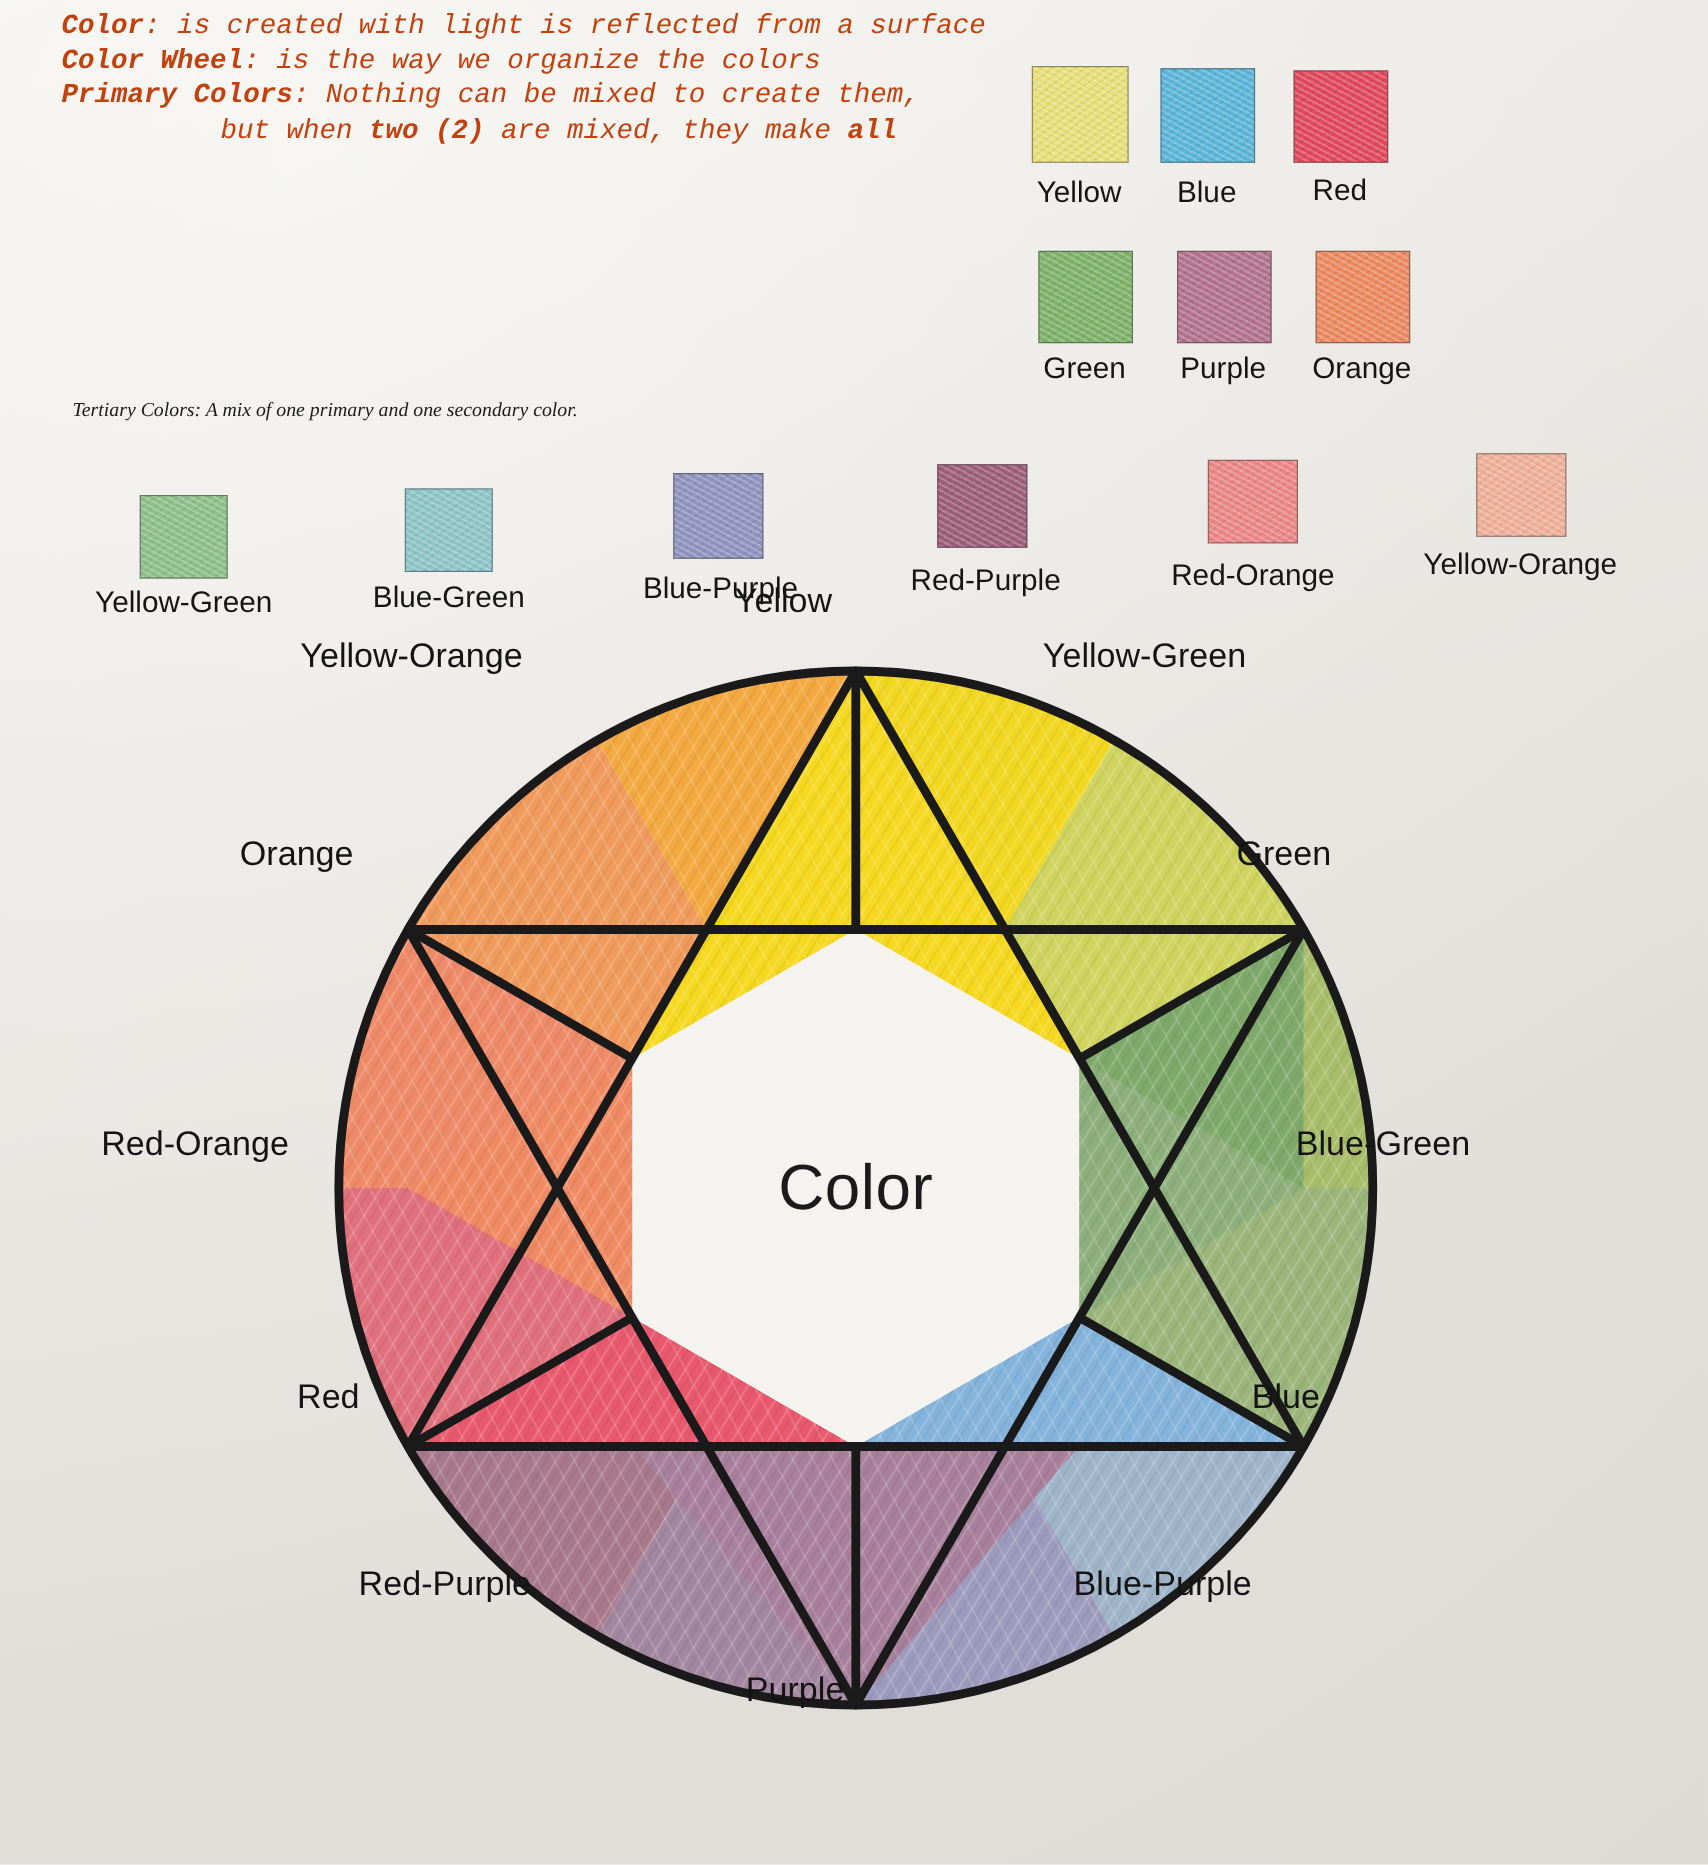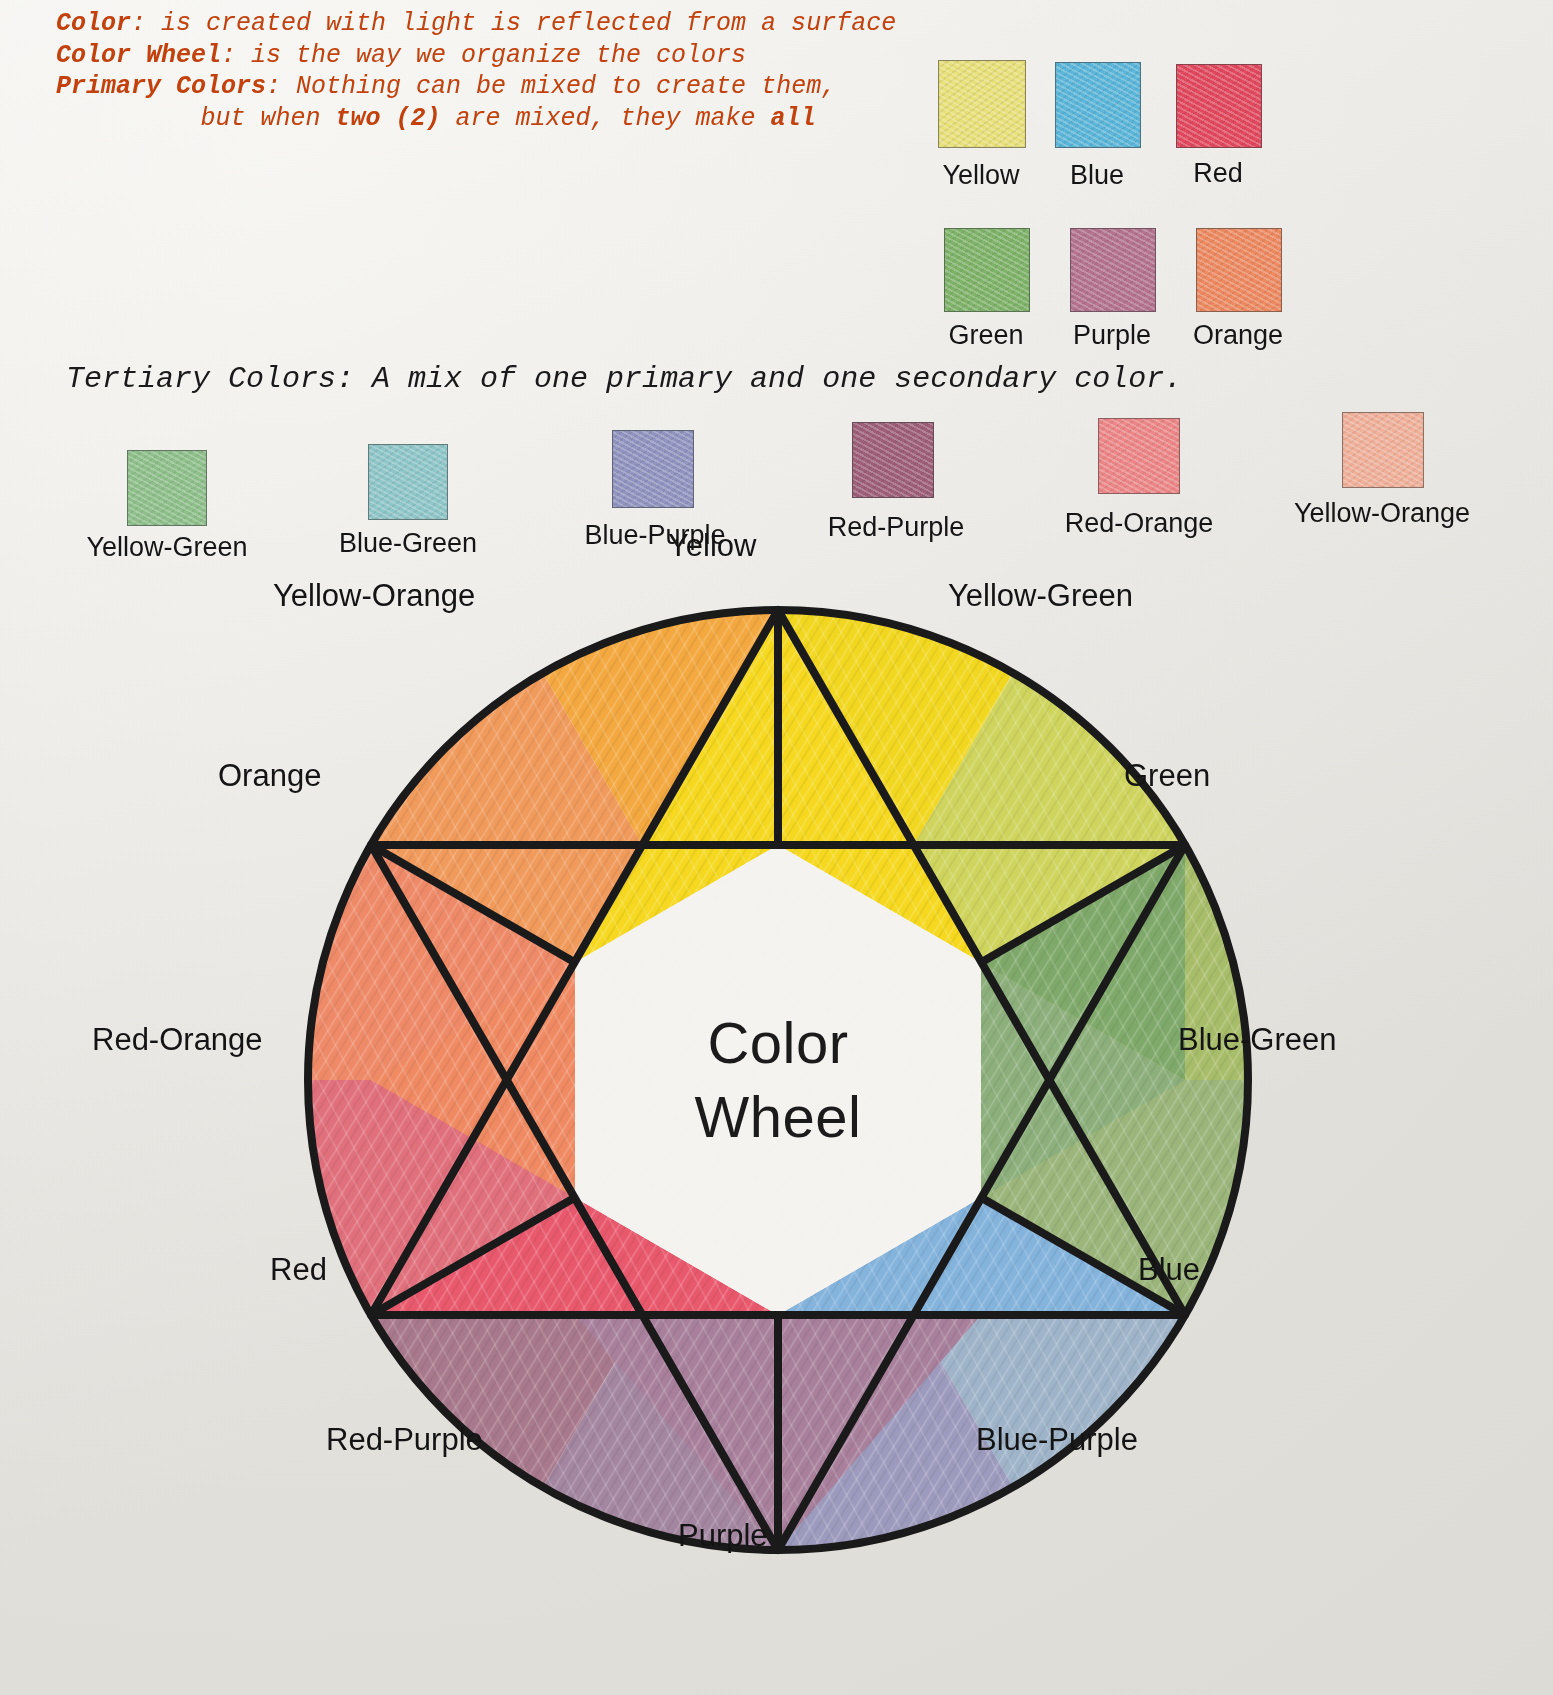--- a/index.html
+++ b/index.html
@@ -30,22 +30,22 @@
     font-size:25px;
     line-height:1.265;
     color:#c2410c;
   }
   .notes .ln{white-space:nowrap;}
   .notes .b{font-weight:bold;font-style:italic;}
   .indent1{padding-left:84px;text-align:center;}
   .gap-md{height:52px;}
   .notes-tertiary{
     position:absolute;left:66px;top:362px;
-    font-family:Liberation Mono, monospace;
-    font-style:italic;font-size:30px;white-space:nowrap;
+    font-family:Liberation Serif, serif;
+    font-style:italic;font-size:18px;white-space:nowrap;
   }
 
   
   .swatch{
     position:absolute;
     border:1.5px solid rgba(60,60,60,.55);
     box-shadow:0 0 0 0.5px rgba(0,0,0,.06) inset;
   }
   .swatch .tex{
     position:absolute;inset:0;
@@ -251,21 +251,20 @@
       <line x1="723" y1="402.5" x2="927" y2="285"></line>
       <line x1="723" y1="637.5" x2="927" y2="755"></line>
       <line x1="317" y1="637.5" x2="113" y2="755"></line>
       <line x1="520" y1="285" x2="520" y2="50"></line>
       <line x1="520" y1="755" x2="520" y2="990"></line>
     </g>
   </svg>
 
   <div class="center-text">
     <div>Color</div>
-    <div>Wheel</div>
   </div>
 
   
   <div class="wheel-label" style="left:410px;top:-32px;">Yellow</div>
   <div class="wheel-label" style="left:690px;top:18px;">Yellow-Green</div>
   <div class="wheel-label" style="left:866px;top:198px;">Green</div>
   <div class="wheel-label" style="left:920px;top:462px;">Blue-Green</div>
   <div class="wheel-label" style="left:880px;top:692px;">Blue</div>
   <div class="wheel-label" style="left:718px;top:862px;">Blue-Purple</div>
   <div class="wheel-label" style="left:420px;top:958px;">Purple</div>

